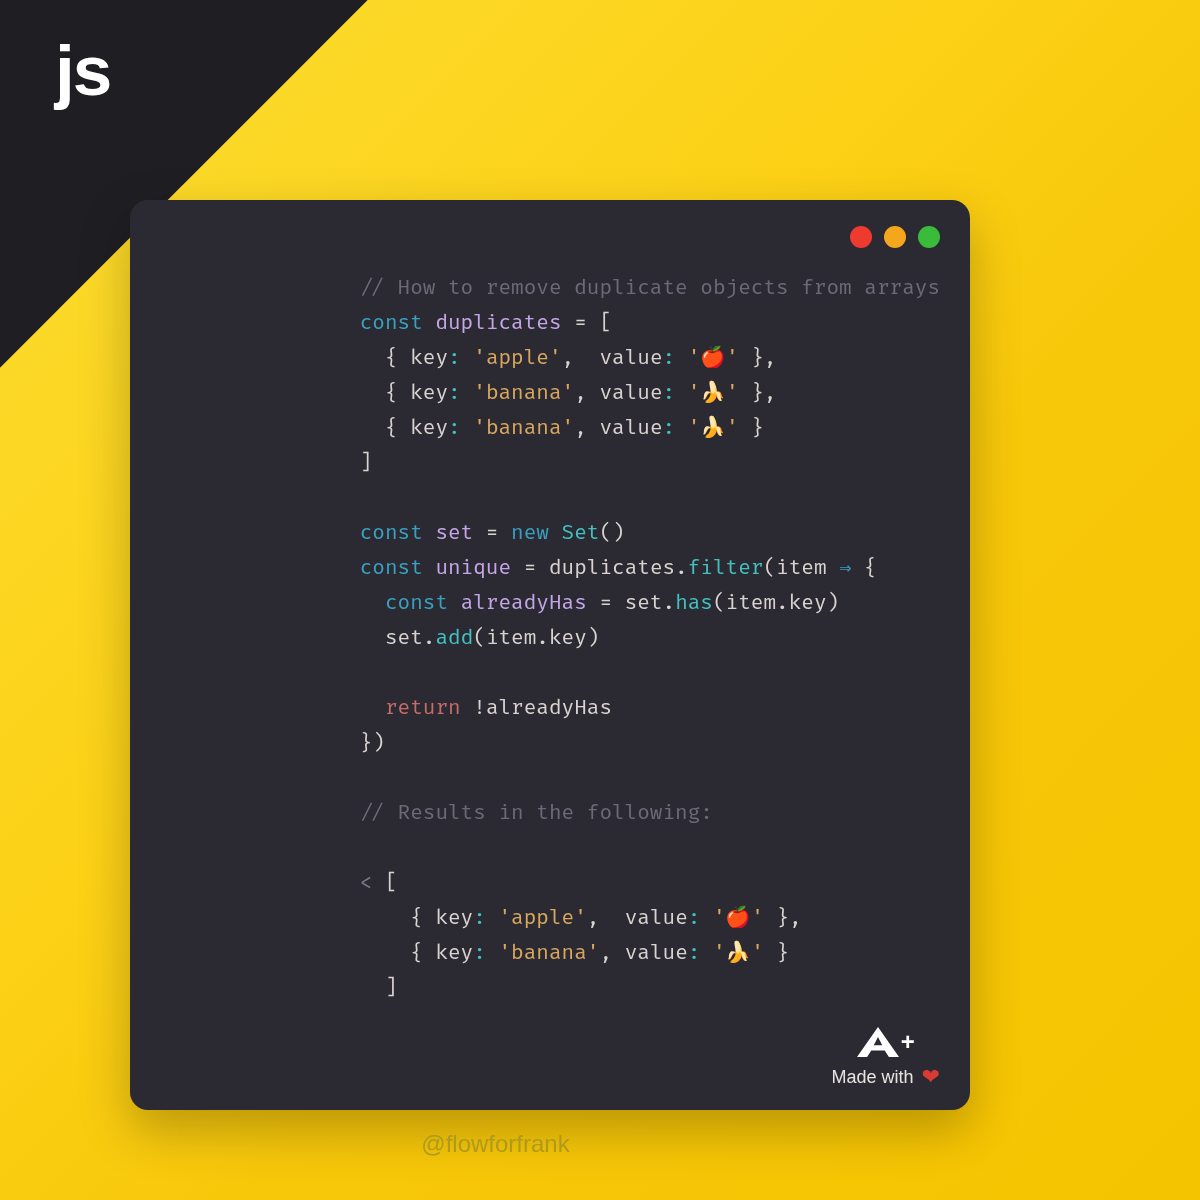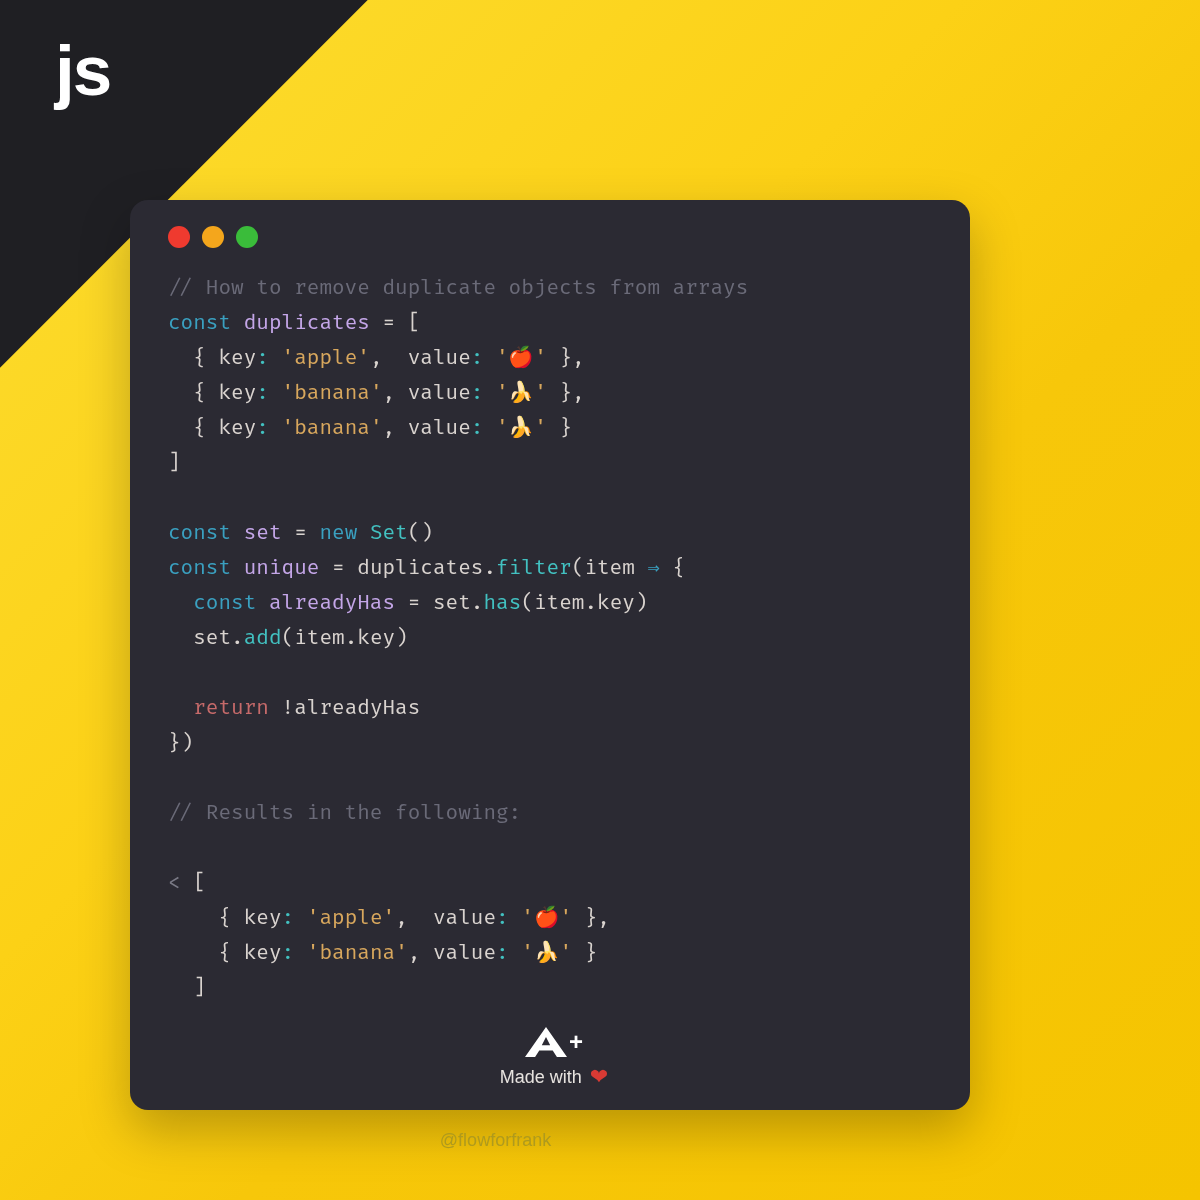--- a/index.html
+++ b/index.html
@@ -35,20 +35,21 @@
     top: 200px;
     left: 130px;
     width: 840px;
     height: 910px;
     background: #2b2a33;
     border-radius: 18px;
     padding: 26px 30px 20px 38px;
     box-shadow: 0 20px 50px rgba(0,0,0,.25);
     display: flex;
     flex-direction: column;
+    align-items: flex-end;
   }
   .dots { display: flex; gap: 12px; margin-bottom: 22px; }
   .dot { width: 22px; height: 22px; border-radius: 50%; }
   .dot.red { background: #ef3a2f; }
   .dot.yellow { background: #f4a61c; }
   .dot.green { background: #3abc3a; }
   .code {
     font-size: 20.5px;
     line-height: 35px;
     white-space: pre;
@@ -93,21 +94,21 @@
   }
   .heart { color: #d83a34; font-size: 22px; }
   .handle {
     position: absolute;
     top: 1130px;
     left: 0;
     width: 991px;
     text-align: center;
     color: #af9a1d;
     font-family: -apple-system, BlinkMacSystemFont, "Segoe UI", sans-serif;
-    font-size: 18px;
+    font-size: 24px;
   }
 </style>
 </head>
 <body>
 
 <div class="corner"></div>
 <div class="js-label">js</div>
 
 <div class="window">
   <div class="dots">

